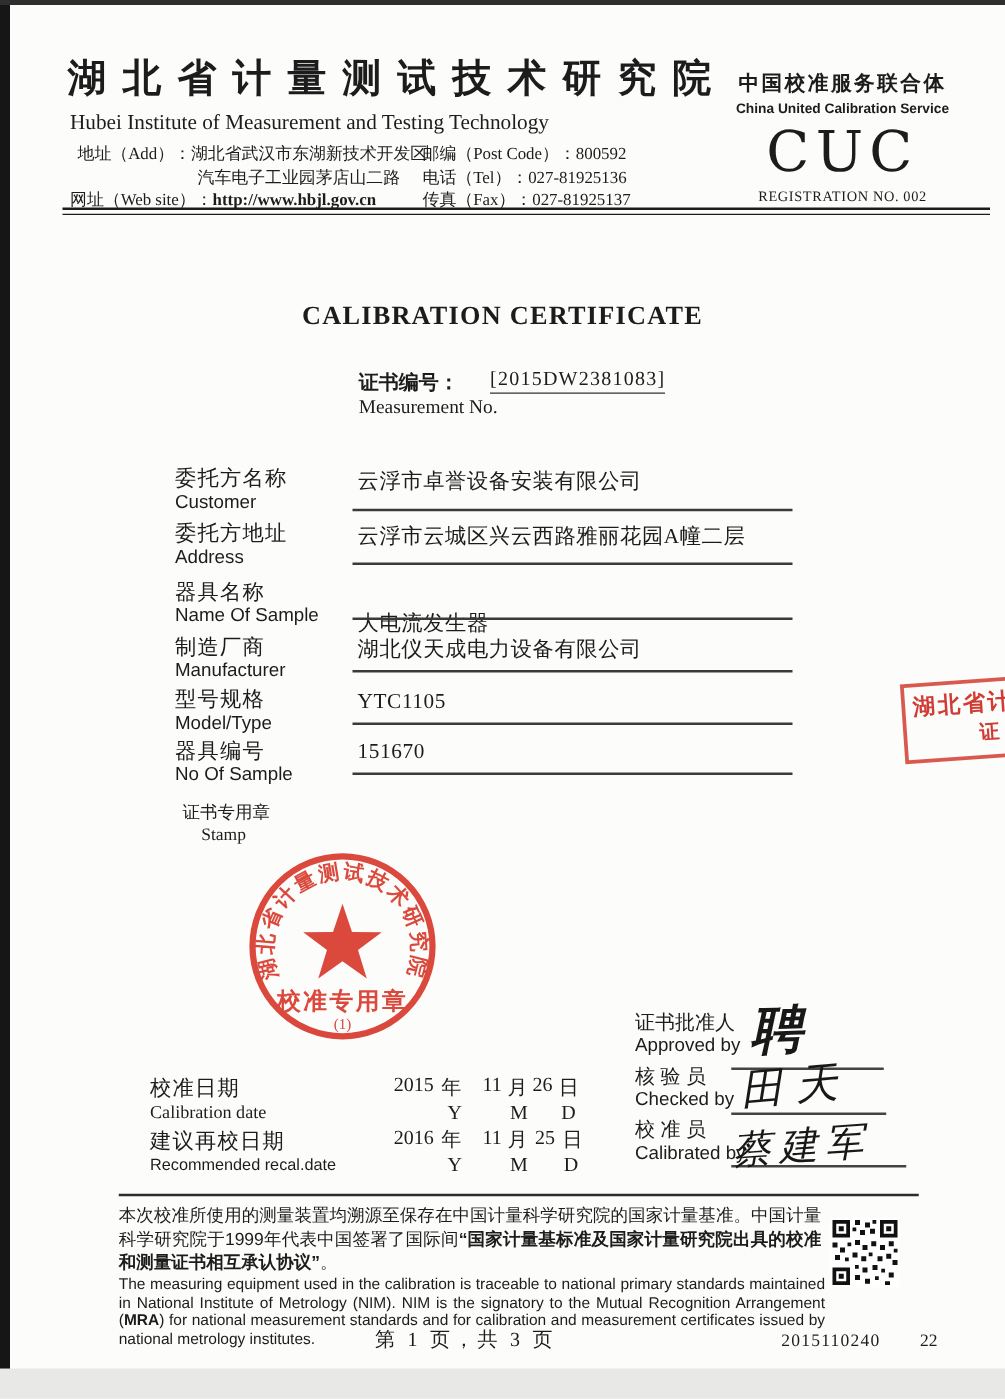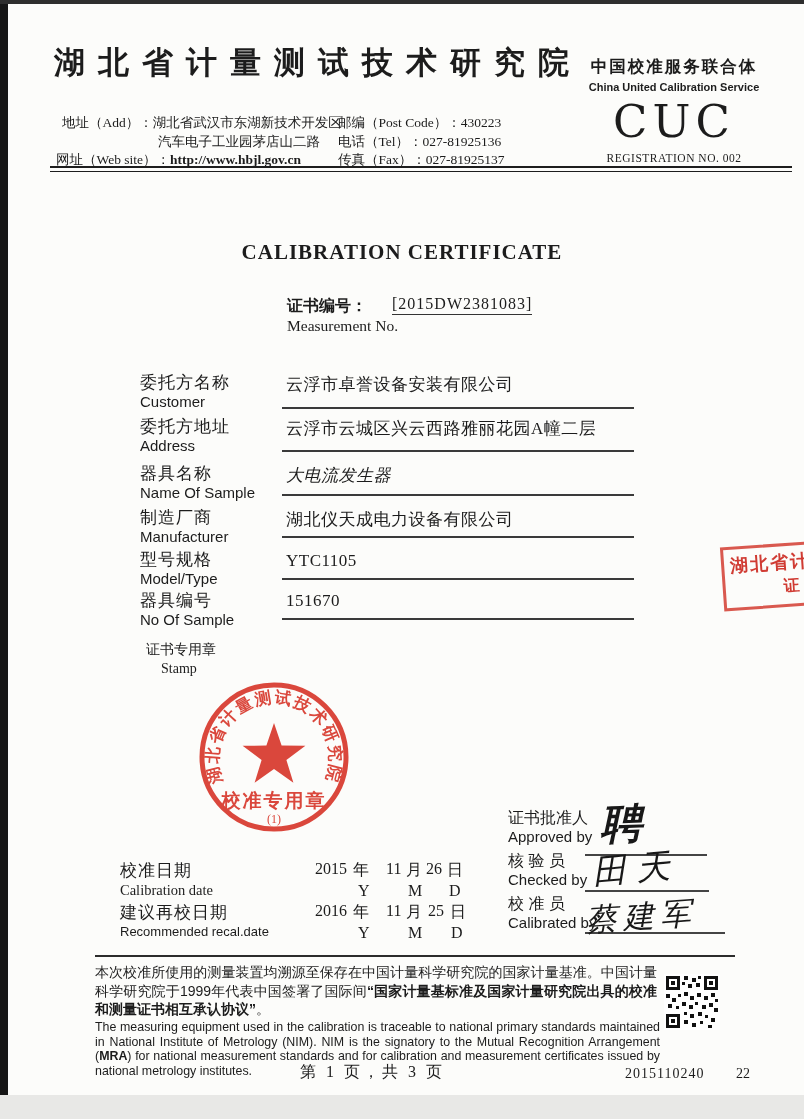--- a/index.html
+++ b/index.html
@@ -81,30 +81,31 @@
 </style>
 </head>
 <body>
 
 <div class="page">
 
   <div class="abs edge-left"></div>
   <div class="abs edge-top"></div>
 
   <div class="abs inst-cn">湖北省计量测试技术研究院</div>
+  <div class="abs inst-en">Hubei Institute of Measurement and Testing Technology</div>
 
   <div class="abs contact" style="left:62px; top:114px;">
     <span>地址（Add）：</span><span>湖北省武汉市东湖新技术开发区</span>
   </div>
   <div class="abs contact" style="left:158px; top:133px;">汽车电子工业园茅店山二路</div>
   <div class="abs contact" style="left:56px; top:151px;">
     <span>网址（Web site）：</span><b>http://www.hbjl.gov.cn</b>
   </div>
   <div class="abs contact" style="left:338px; top:114px;">
-    <span>邮编（Post Code）：</span><span>430223</span>
+    <span>邮编（Post Code）：</span><span>800592</span>
   </div>
   <div class="abs contact" style="left:338px; top:133px;">
     <span>电话（Tel）：</span><span>027-81925136</span>
   </div>
   <div class="abs contact" style="left:338px; top:151px;">
     <span>传真（Fax）：</span><span>027-81925137</span>
   </div>
 
   <div class="abs cuc-block">
     <div class="cuc-cn">中国校准服务联合体</div>
@@ -126,21 +127,21 @@
   <div class="abs f-value" style="left:286px; top:373px;">云浮市卓誉设备安装有限公司</div>
   <div class="abs f-line" style="left:282px; top:407px; width:352px;"></div>
 
   <div class="abs f-label-cn" style="left:140px; top:415px;">委托方地址</div>
   <div class="abs f-label-en" style="left:140px; top:437px;">Address</div>
   <div class="abs f-value" style="left:286px; top:417px;">云浮市云城区兴云西路雅丽花园A幢二层</div>
   <div class="abs f-line" style="left:282px; top:450px; width:352px;"></div>
 
   <div class="abs f-label-cn" style="left:140px; top:462px;">器具名称</div>
   <div class="abs f-label-en" style="left:140px; top:484px;">Name Of Sample</div>
-  <div class="abs f-value" style="left:286px; top:464px;font-style:italic;">大电流发生器</div>
+  <div class="abs f-value" style="left:286px; top:487px;">大电流发生器</div>
   <div class="abs f-line" style="left:282px; top:494px; width:352px;"></div>
 
   <div class="abs f-label-cn" style="left:140px; top:506px;">制造厂商</div>
   <div class="abs f-label-en" style="left:140px; top:528px;">Manufacturer</div>
   <div class="abs f-value" style="left:286px; top:508px;">湖北仪天成电力设备有限公司</div>
   <div class="abs f-line" style="left:282px; top:536px; width:352px;"></div>
 
   <div class="abs f-label-cn" style="left:140px; top:548px;">型号规格</div>
   <div class="abs f-label-en" style="left:140px; top:570px;">Model/Type</div>
   <div class="abs f-value" style="left:286px; top:551px;">YTC1105</div>

